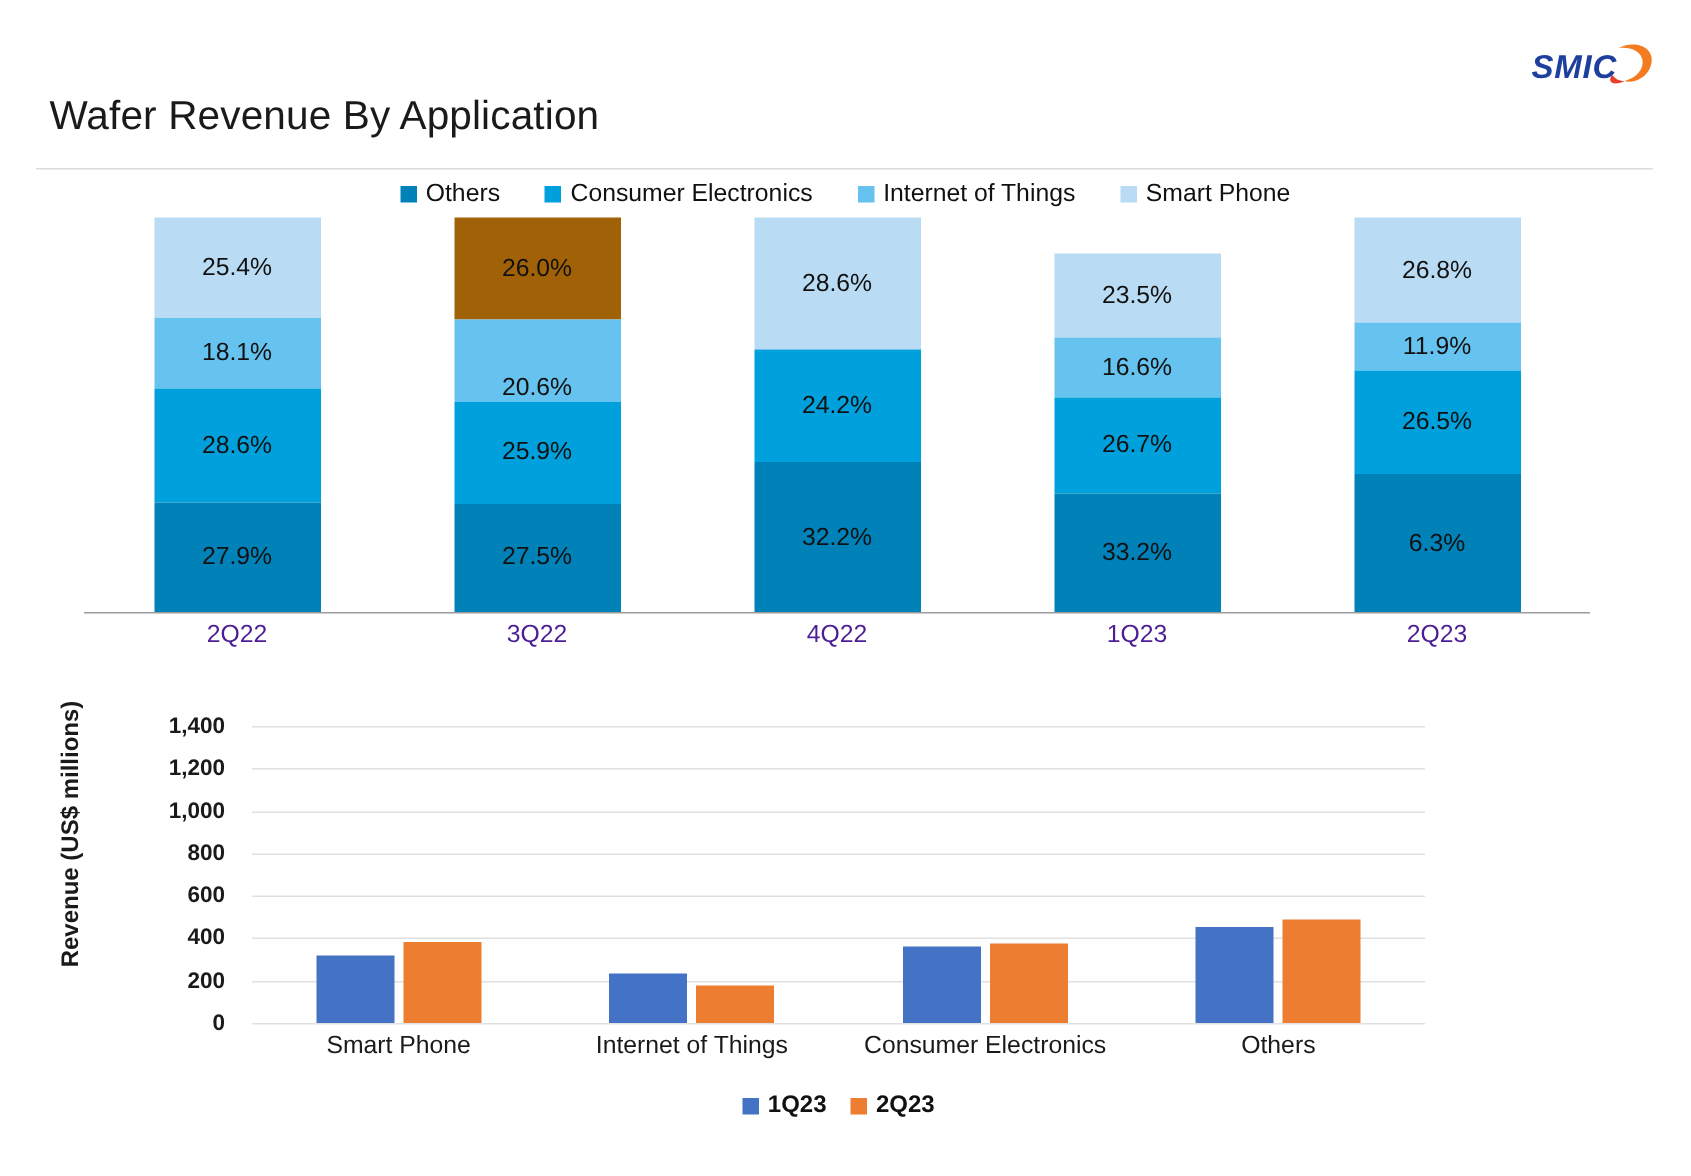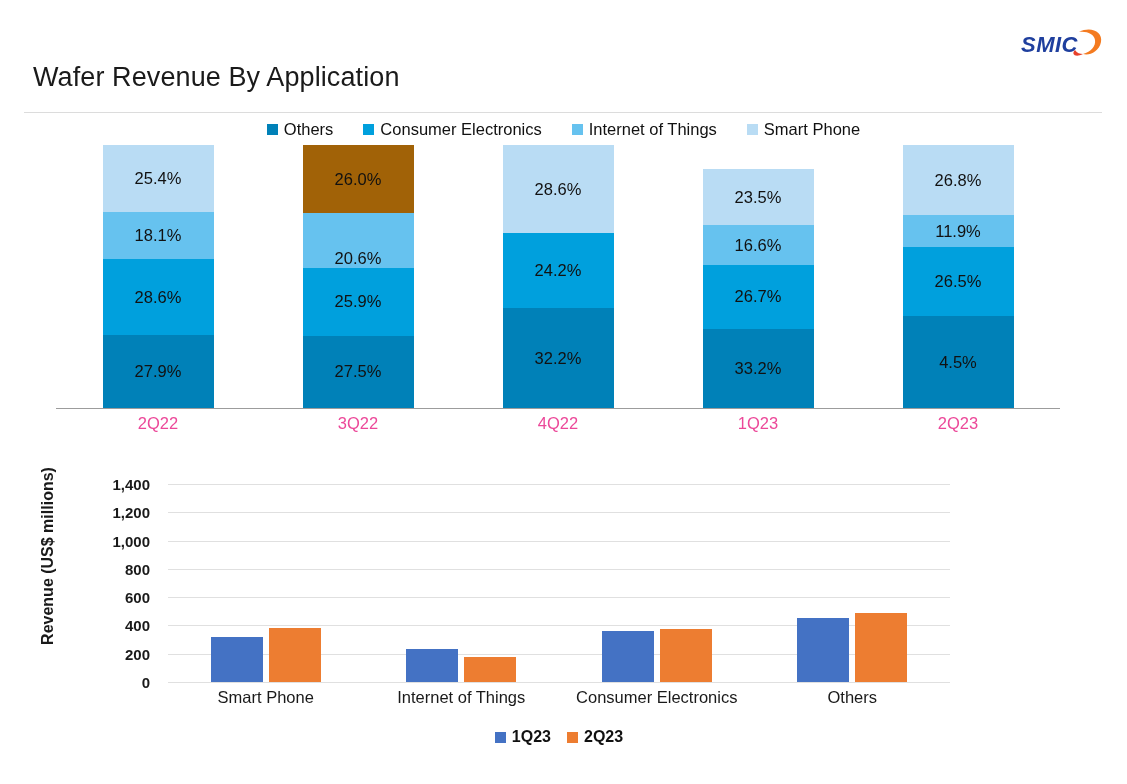--- a/index.html
+++ b/index.html
@@ -45,21 +45,21 @@
     display: flex; align-items: center; justify-content: center;
     color: #111; font-size: 16.5px; font-weight: 400;
   }
   .axis-line-top {
     position: absolute; left: 56px; top: 288px; width: 1004px; height: 1px;
     background: #9c9c9c;
   }
   .cats-top {
     position: absolute; left: 58px; top: 294px; width: 1000px;
     display: flex; justify-content: space-around;
-    font-size: 16.5px; color: #ec4899;
+    font-size: 16.5px; color: #4c1d95;
   }
   .cats-top span { width: 111px; text-align: center; }
 
   
   .chart-bottom { position: absolute; left: 0; top: 470px; width: 1127px; height: 300px; }
   .ylabel-rot {
     position: absolute; left: 48px; top: 86px;
     transform: translate(-50%, -50%) rotate(-90deg);
     transform-origin: center center;
     font-size: 16px; font-weight: 700; color: #1a1a1a; white-space: nowrap;
@@ -189,21 +189,21 @@
           <div class="seg" style="background: rgb(185, 220, 244); flex: 26.8 0 0px;">
             <span>26.8%</span>
           </div>
           <div class="seg" style="background: rgb(102, 194, 239); flex: 11.9 0 0px; text-align: right;">
             <span>11.9%</span>
           </div>
           <div class="seg" style="background: rgb(0, 160, 221); flex: 26.5 0 0px;">
             <span>26.5%</span>
           </div>
           <div class="seg" style="background: rgb(0, 129, 184); flex: 34.8 0 0px;">
-            <span>4.5%</span>
+            <span>6.3%</span>
           </div>
         </div>
       </div>
     <div class="axis-line-top"></div>
     <div class="cats-top" id="cats-top">
         <span>2Q22</span>
         <span>3Q22</span>
         <span>4Q22</span>
         <span>1Q23</span>
         <span>2Q23</span>

